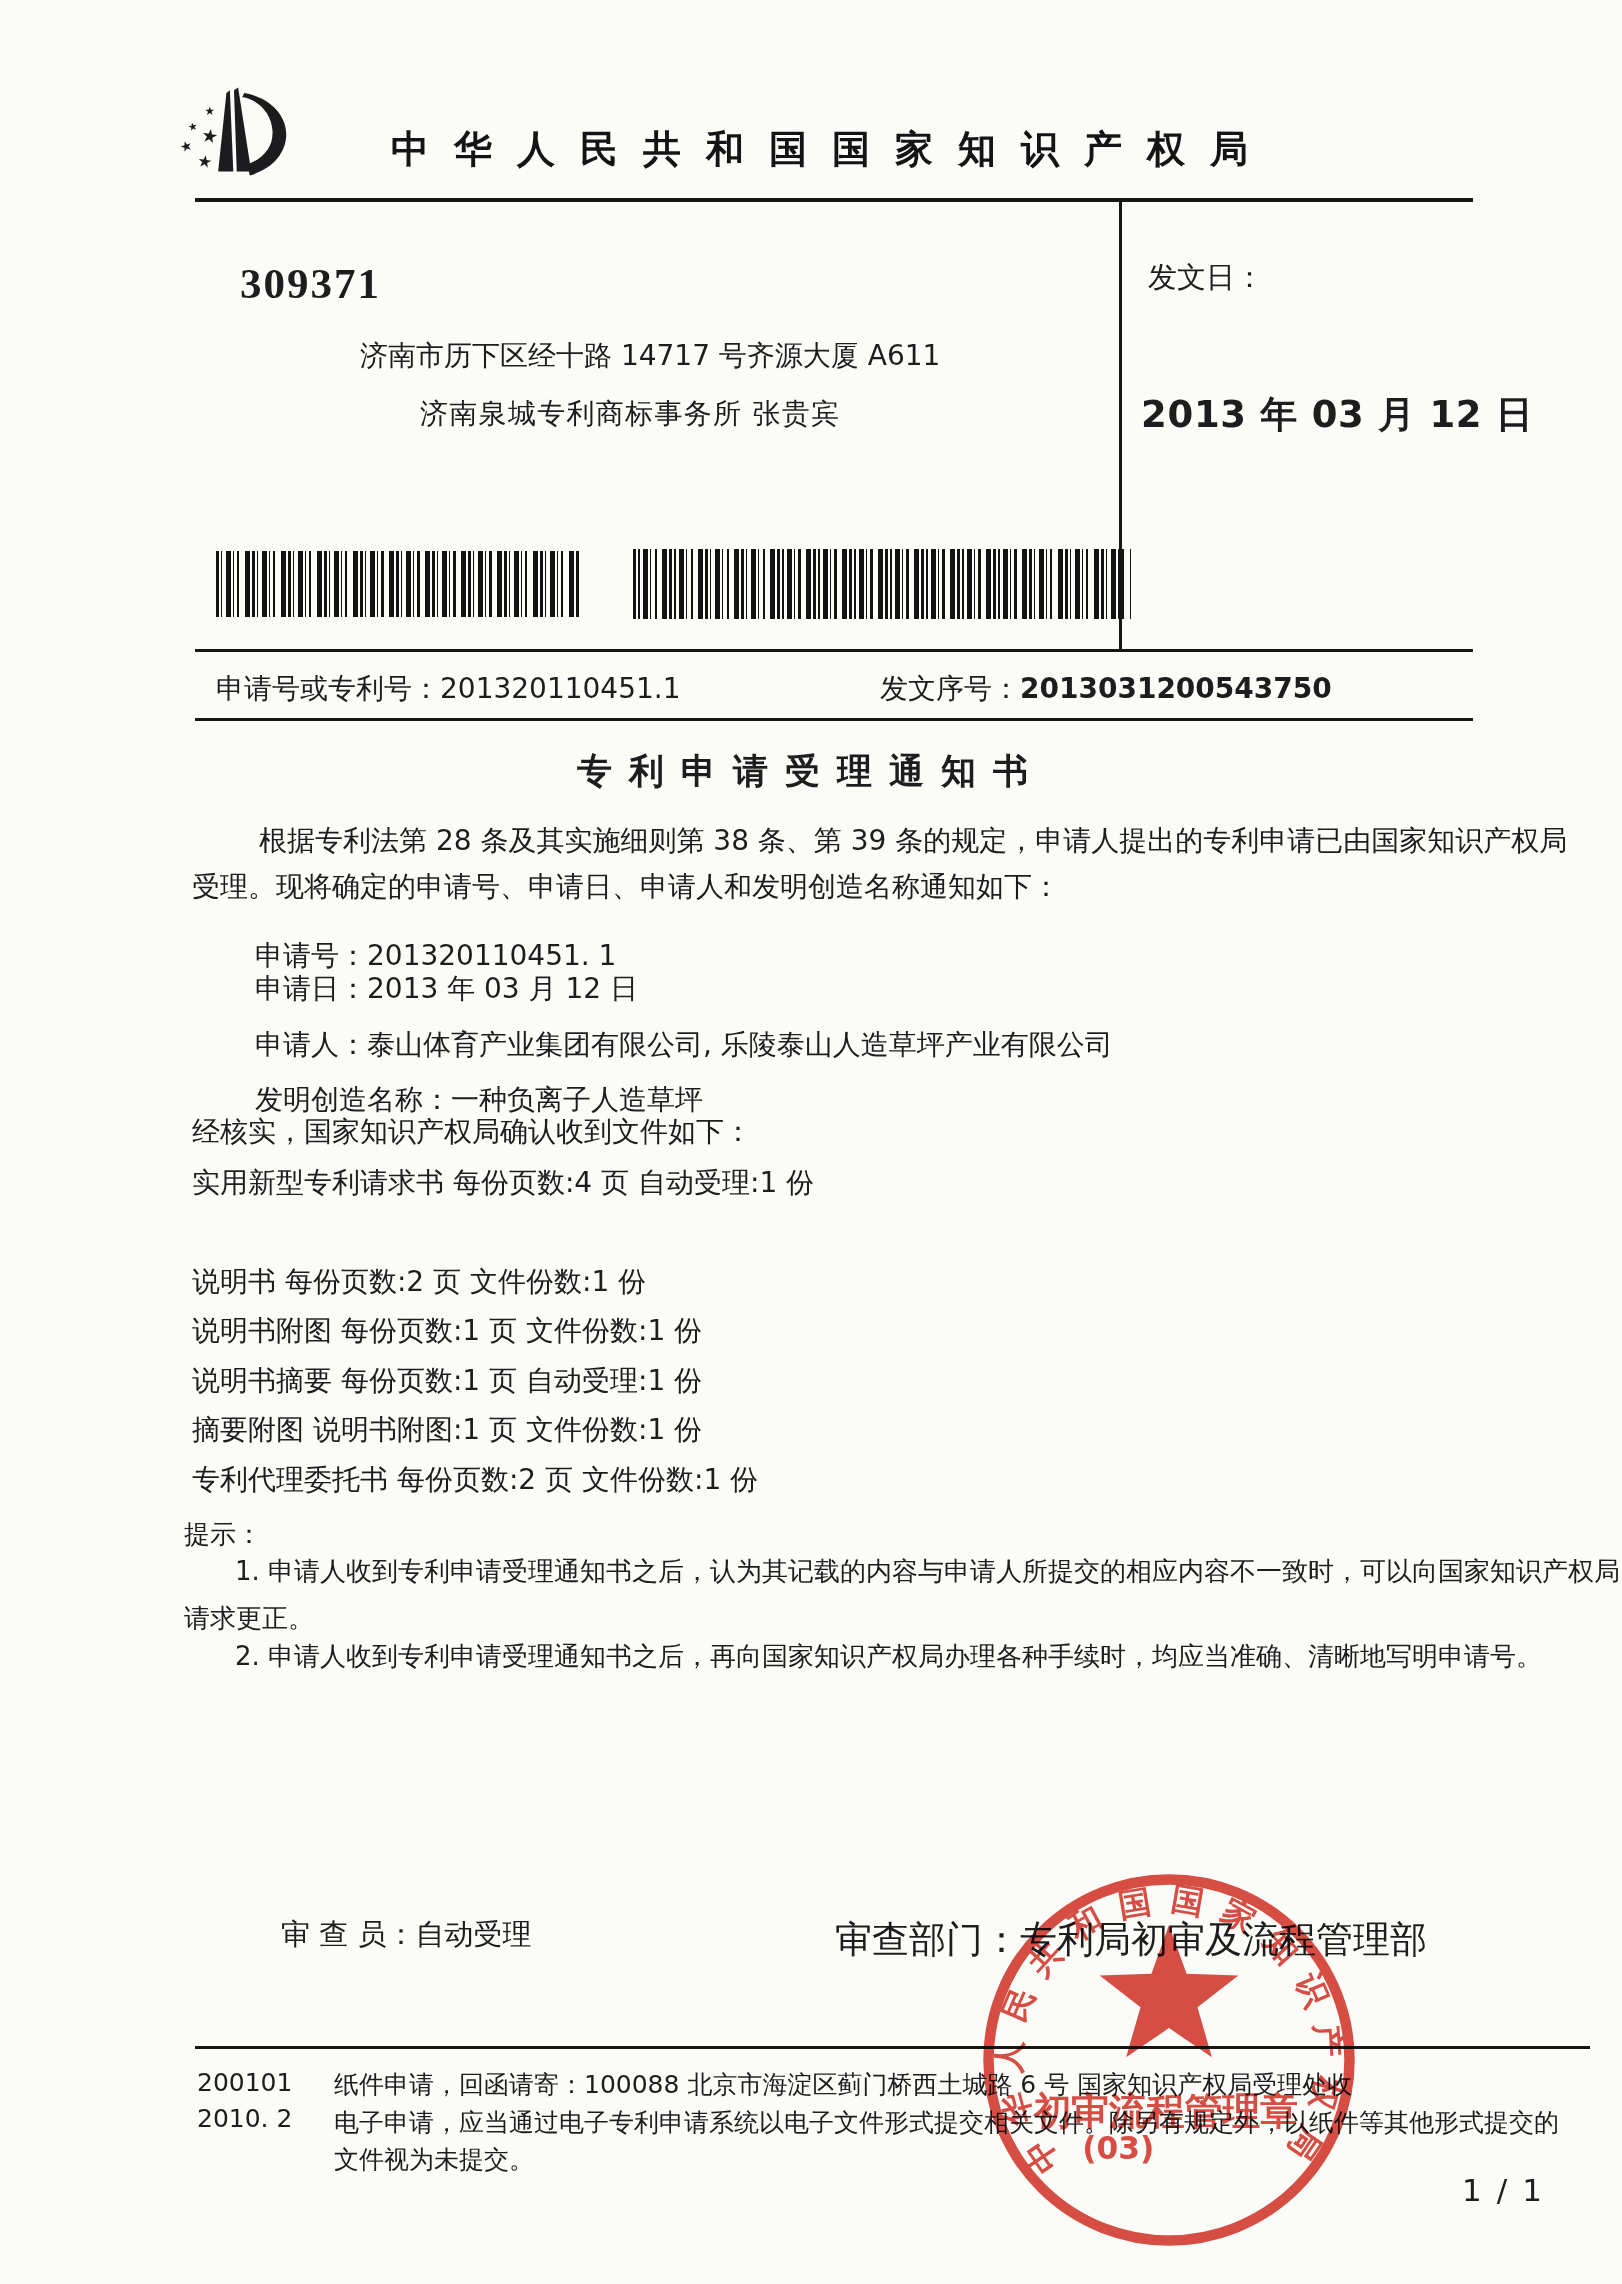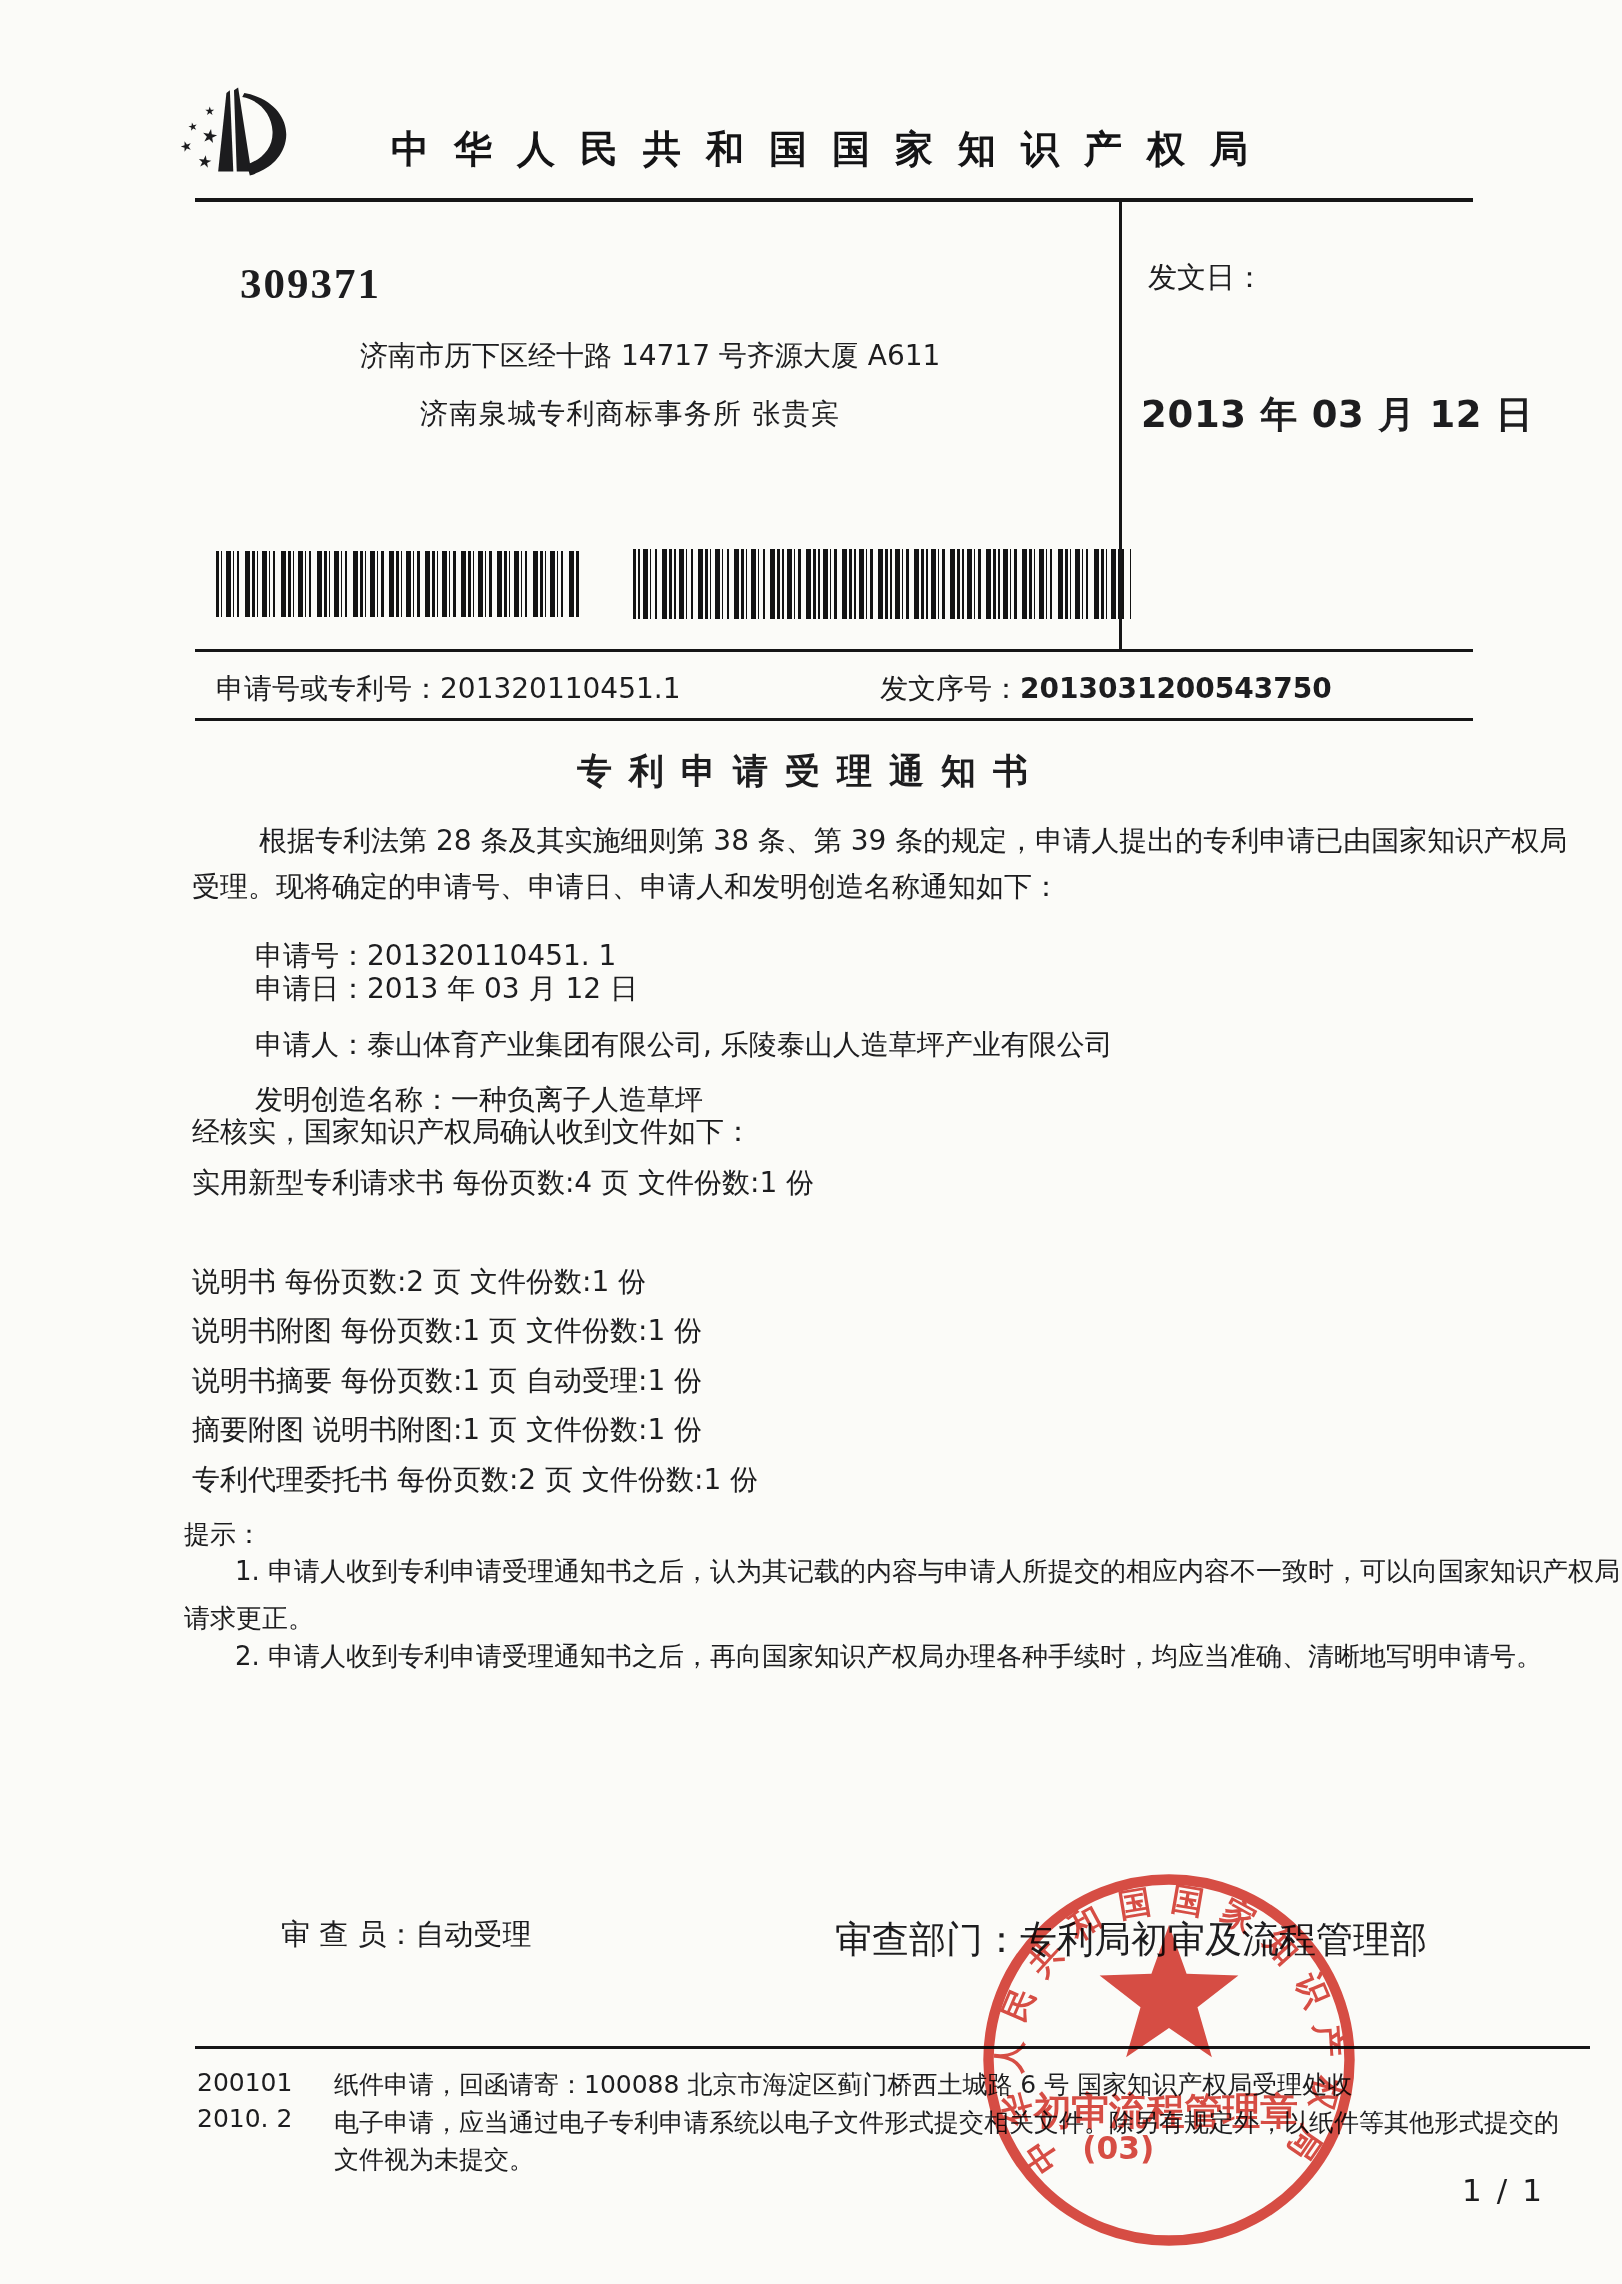--- a/index.html
+++ b/index.html
@@ -110,21 +110,21 @@
   <div class="abs notice-title">专利申请受理通知书</div>
   <div class="abs body-t p1l1">根据专利法第 28 条及其实施细则第 38 条、第 39 条的规定，申请人提出的专利申请已由国家知识产权局</div>
   <div class="abs body-t p1l2">受理。现将确定的申请号、申请日、申请人和发明创造名称通知如下：</div>
 
   <div class="abs body-t f0"><span>申请号：</span><span>201320110451. 1</span></div>
   <div class="abs body-t f1"><span>申请日：</span><span>2013 年 03 月 12 日</span></div>
   <div class="abs body-t f2"><span>申请人：</span><span>泰山体育产业集团有限公司, 乐陵泰山人造草坪产业有限公司</span></div>
   <div class="abs body-t f3"><span>发明创造名称：</span><span>一种负离子人造草坪</span></div>
 
   <div class="abs body-t recv-intro">经核实，国家知识产权局确认收到文件如下：</div>
-  <div class="abs body-t it0">实用新型专利请求书 每份页数:4 页  文件份数:1 份</div>
+  <div class="abs body-t it0">实用新型专利请求书 每份页数:4 页  自动受理:1 份</div>
   <div class="abs body-t it2">说明书 每份页数:2 页  文件份数:1 份</div>
   <div class="abs body-t it3">说明书附图 每份页数:1 页  文件份数:1 份</div>
   <div class="abs body-t it4">说明书摘要 每份页数:1 页  自动受理:1 份</div>
   <div class="abs body-t it5">摘要附图 说明书附图:1 页  文件份数:1 份</div>
   <div class="abs body-t it6">专利代理委托书 每份页数:2 页  文件份数:1 份</div>
 
   <div class="abs note-t nh">提示：</div>
   <div class="abs note-t n1a">1. 申请人收到专利申请受理通知书之后，认为其记载的内容与申请人所提交的相应内容不一致时，可以向国家知识产权局</div>
   <div class="abs note-t n1b">请求更正。</div>
   <div class="abs note-t n2">2. 申请人收到专利申请受理通知书之后，再向国家知识产权局办理各种手续时，均应当准确、清晰地写明申请号。</div>

